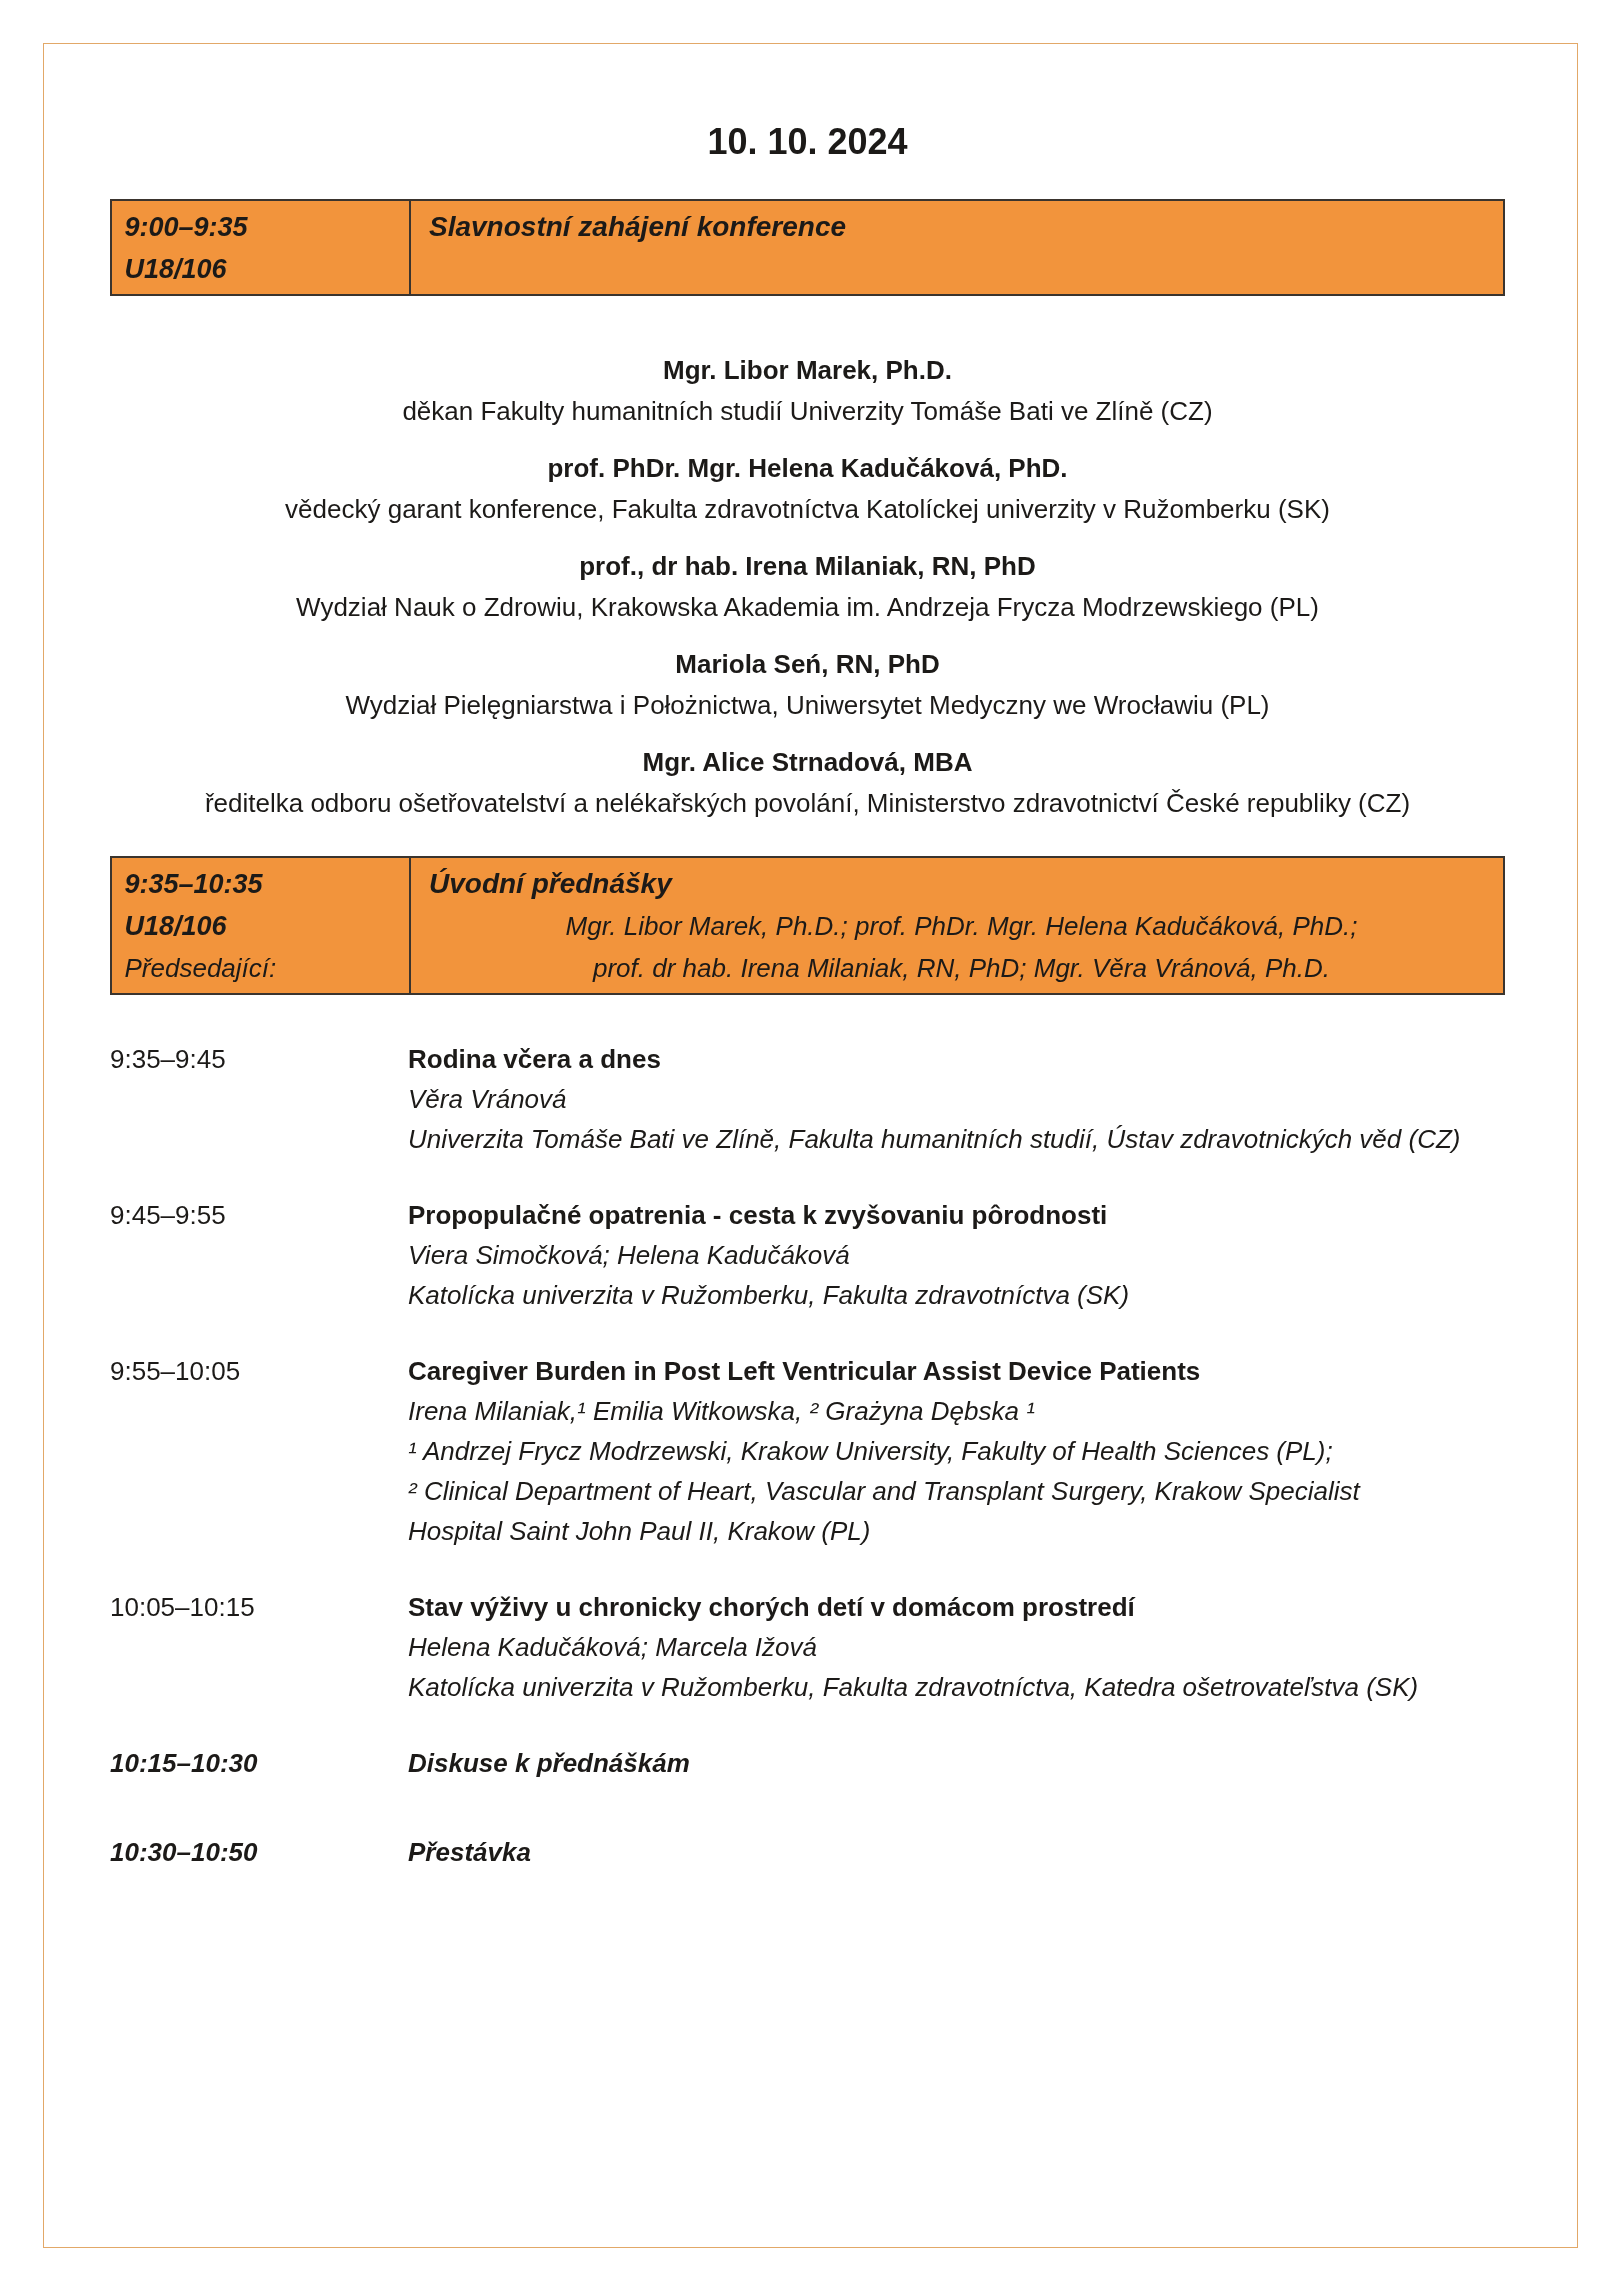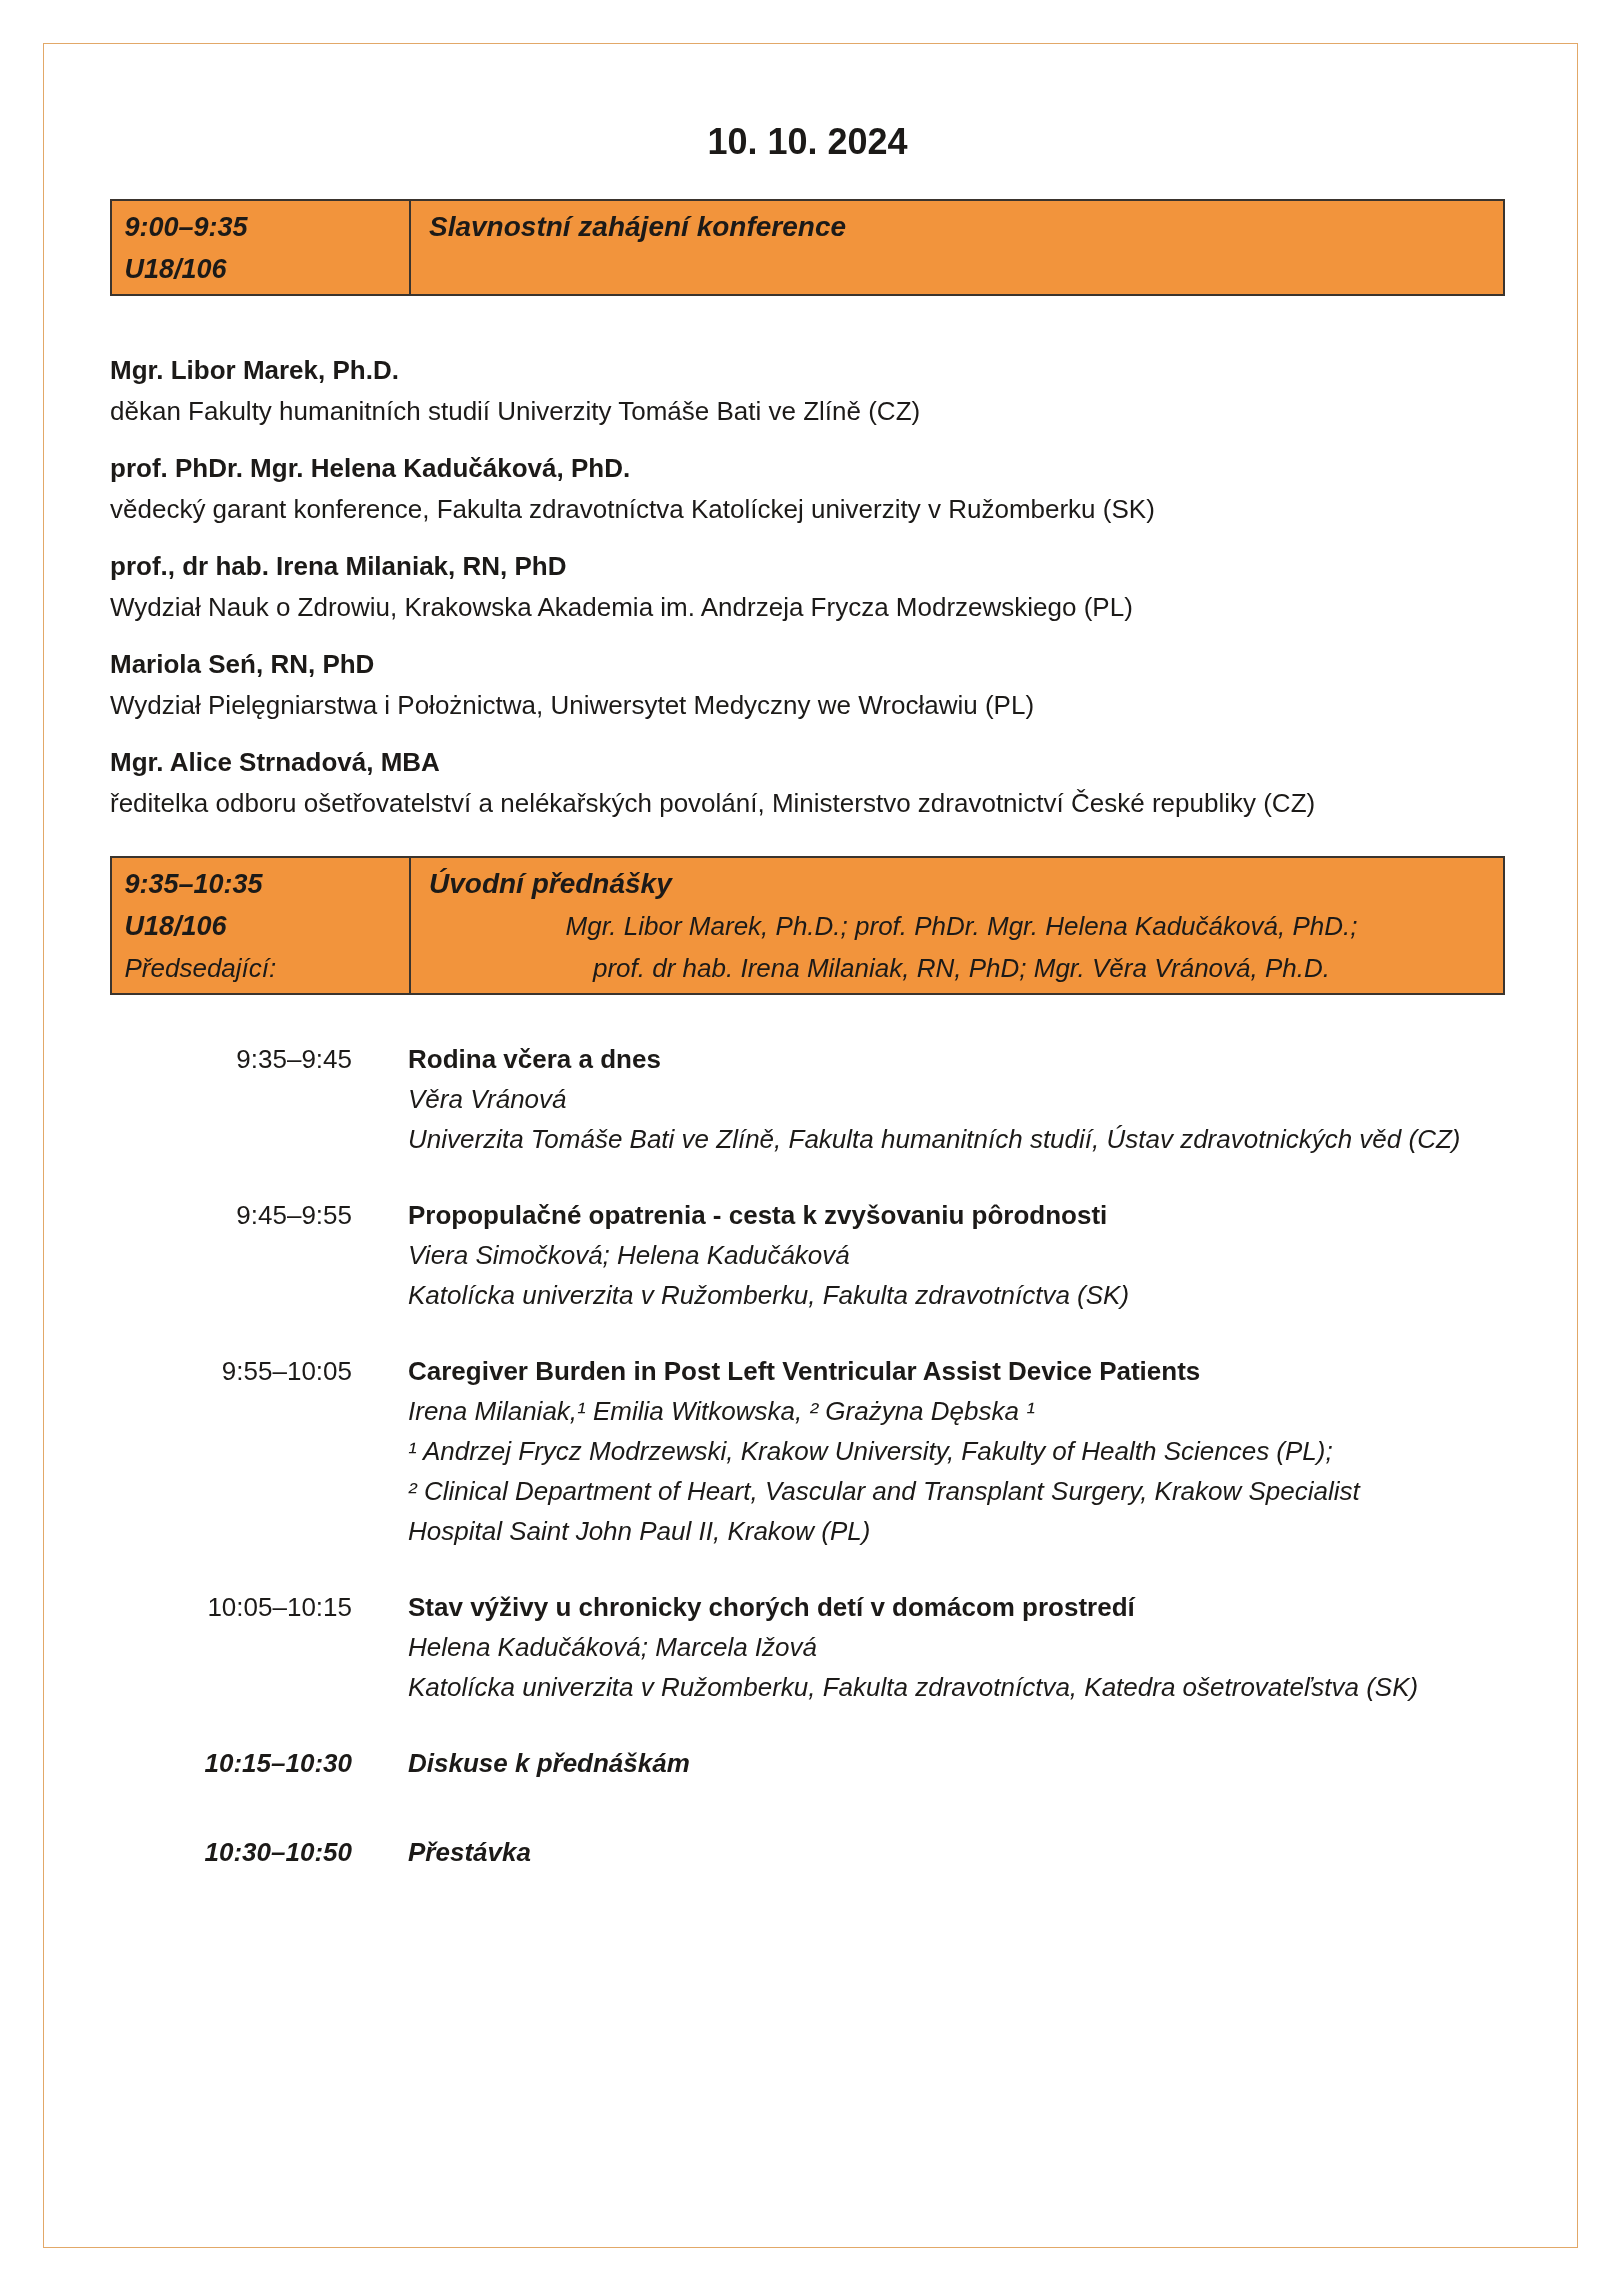--- a/index.html
+++ b/index.html
@@ -30,28 +30,28 @@
   .session-bar .cell-left{
     width:299px;border-right:2.7px solid var(--table_border);
     padding:4.5px 7.2px 4.5px 12.5px;flex:none;
   }
   .session-bar .cell-right{flex:1;padding:4.5px 9px 4.5px 18px;}
   .bar-line{font-size:27px;line-height:42px;font-weight:bold;font-style:italic;}
   .bar-line.plain-italic{font-weight:normal;font-size:26px;}
   .bar-title{font-size:28px;line-height:42px;font-weight:bold;font-style:italic;}
   .bar-chairs{font-size:26px;line-height:42px;font-style:italic;text-align:center;}
   
-  .speakers{margin-top:54px;}
+  .speakers{margin-top:54px;text-align:center;}
   .speaker{margin-bottom:16px;}
   .speaker .speaker-name{font-size:26px;line-height:41px;font-weight:bold;}
   .speaker .speaker-affiliation{font-size:26px;line-height:41px;}
   
   .entries{margin-top:44px;}
   .entry{display:flex;margin-bottom:36px;}
-  .entry-time{width:242px;flex:none;text-align:right;
+  .entry-time{width:242px;flex:none;text-align:left;
     font-size:26px;line-height:40px;}
   .entry-body{margin-left:56px;}
   .entry-title{font-size:26px;line-height:40px;font-weight:bold;}
   .entry-authors{font-size:26px;line-height:40px;font-style:italic;}
   .entry-affiliation{font-size:26px;line-height:40px;font-style:italic;}
   .entry--break{margin-bottom:49px;}
   .entry--break .entry-time,
   .entry--break .entry-title{font-weight:bold;font-style:italic;}
 </style>
 </head>

